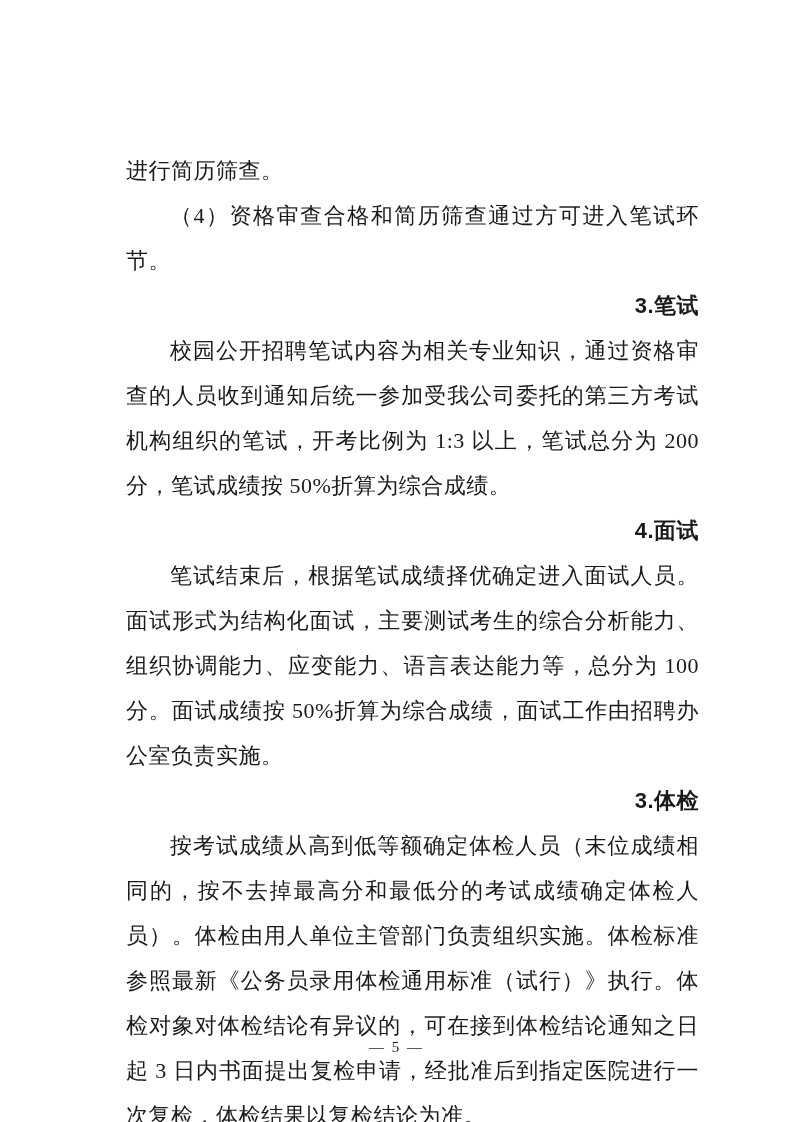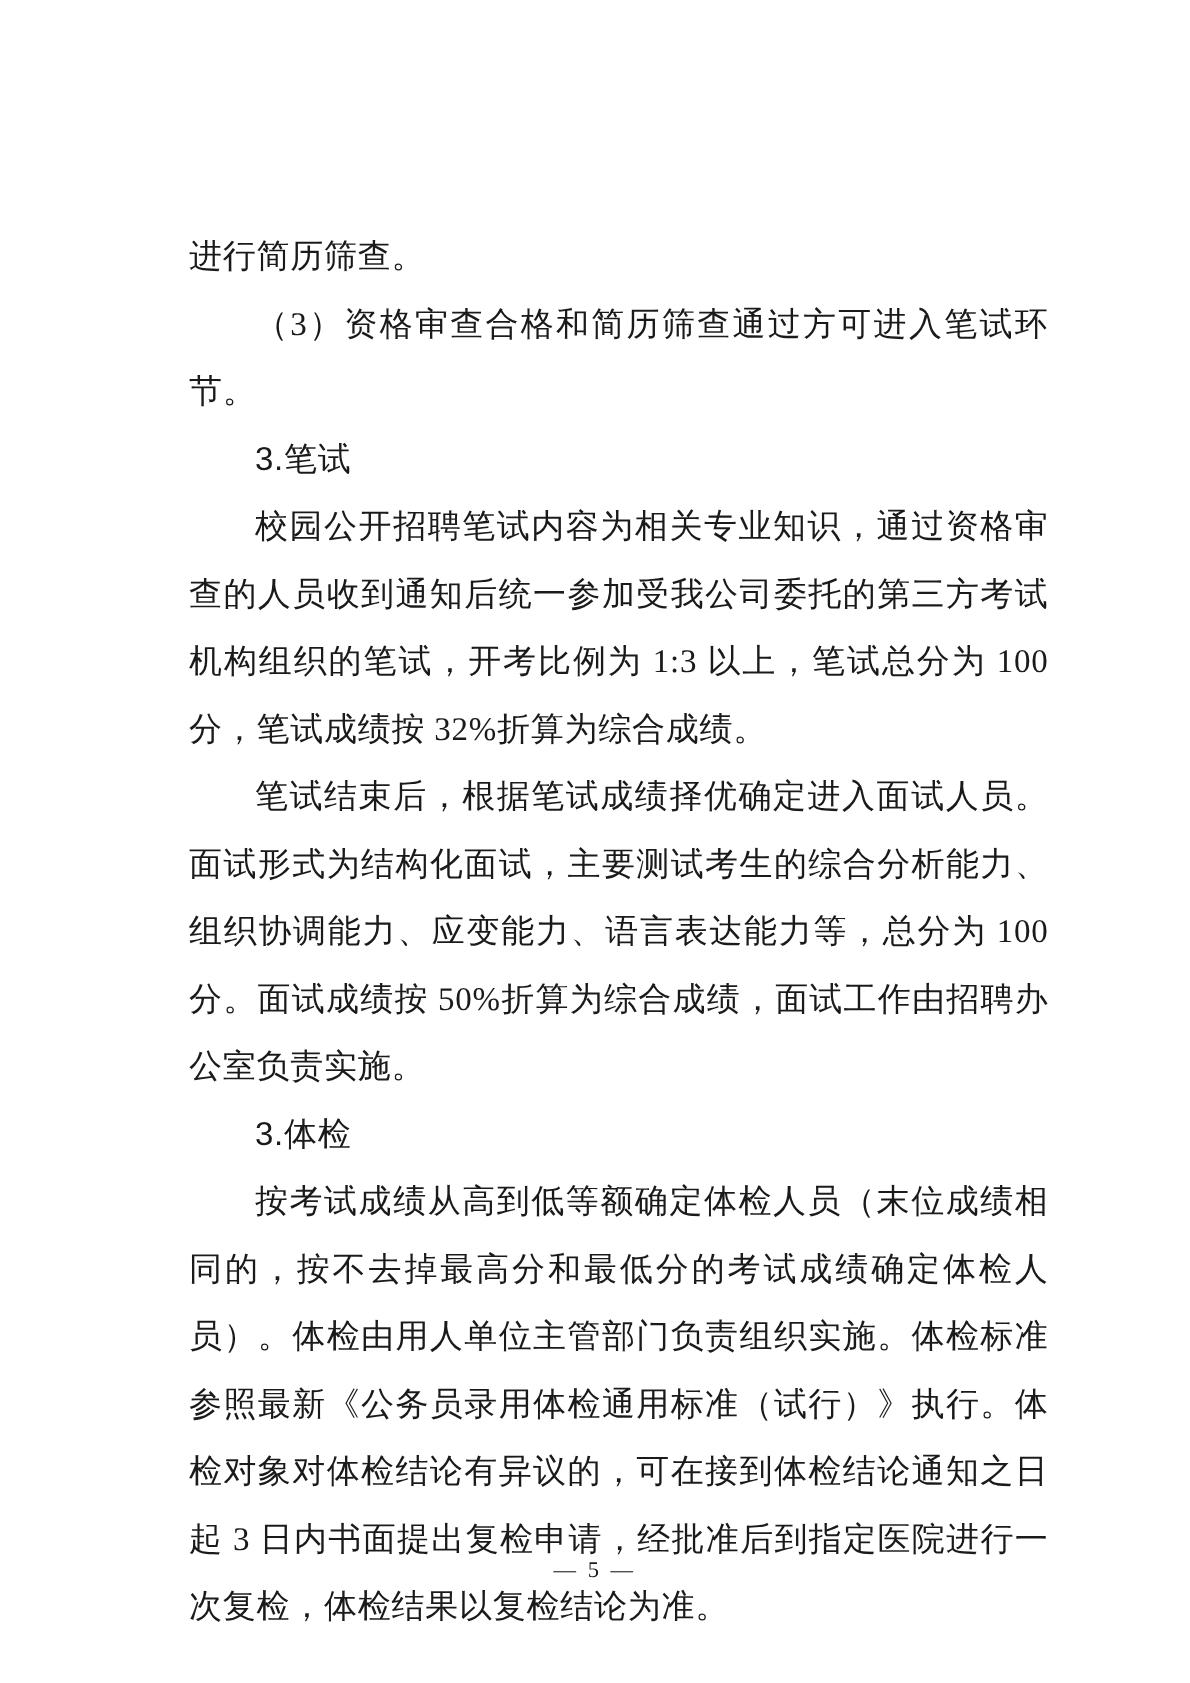--- a/index.html
+++ b/index.html
@@ -30,43 +30,44 @@
     text-align: justify;
     margin: 0;
   }
   .para {
     text-indent: 2em;
   }
   .continuation {
     text-indent: 0;
   }
   .heading {
-    font-weight: normal;
+    font-weight: bold;
     text-indent: 2em;
-    text-align: left;
+    text-align: right;
     font-family: "Liberation Sans", "DejaVu Sans", sans-serif;
   }
   .footer {
     position: absolute;
     left: 0;
     right: 0;
     bottom: 66px;
     text-align: center;
     font-size: 15px;
     letter-spacing: 2px;
     color: #1a1a1a;
   }
 </style>
 </head>
 <body>
 
 <div class="page">
   <div class="content">
     <p class="blk continuation">进行简历筛查。</p>
-    <p class="blk para">（3）资格审查合格和简历筛查通过方可进入笔试环节。</p>
+    <p class="blk para">（4）资格审查合格和简历筛查通过方可进入笔试环节。</p>
     <p class="blk heading">3.笔试</p>
-    <p class="blk para">校园公开招聘笔试内容为相关专业知识，通过资格审查的人员收到通知后统一参加受我公司委托的第三方考试机构组织的笔试，开考比例为 1:3 以上，笔试总分为 100 分，笔试成绩按 32%折算为综合成绩。</p>
+    <p class="blk para">校园公开招聘笔试内容为相关专业知识，通过资格审查的人员收到通知后统一参加受我公司委托的第三方考试机构组织的笔试，开考比例为 1:3 以上，笔试总分为 200 分，笔试成绩按 50%折算为综合成绩。</p>
+    <p class="blk heading">4.面试</p>
     <p class="blk para">笔试结束后，根据笔试成绩择优确定进入面试人员。面试形式为结构化面试，主要测试考生的综合分析能力、组织协调能力、应变能力、语言表达能力等，总分为 100 分。面试成绩按 50%折算为综合成绩，面试工作由招聘办公室负责实施。</p>
     <p class="blk heading">3.体检</p>
     <p class="blk para">按考试成绩从高到低等额确定体检人员（末位成绩相同的，按不去掉最高分和最低分的考试成绩确定体检人员）。体检由用人单位主管部门负责组织实施。体检标准参照最新《公务员录用体检通用标准（试行）》执行。体检对象对体检结论有异议的，可在接到体检结论通知之日起 3 日内书面提出复检申请，经批准后到指定医院进行一次复检，体检结果以复检结论为准。</p>
   </div>
   <div class="footer">— 5 —</div>
 </div>
 
 </body></html>

